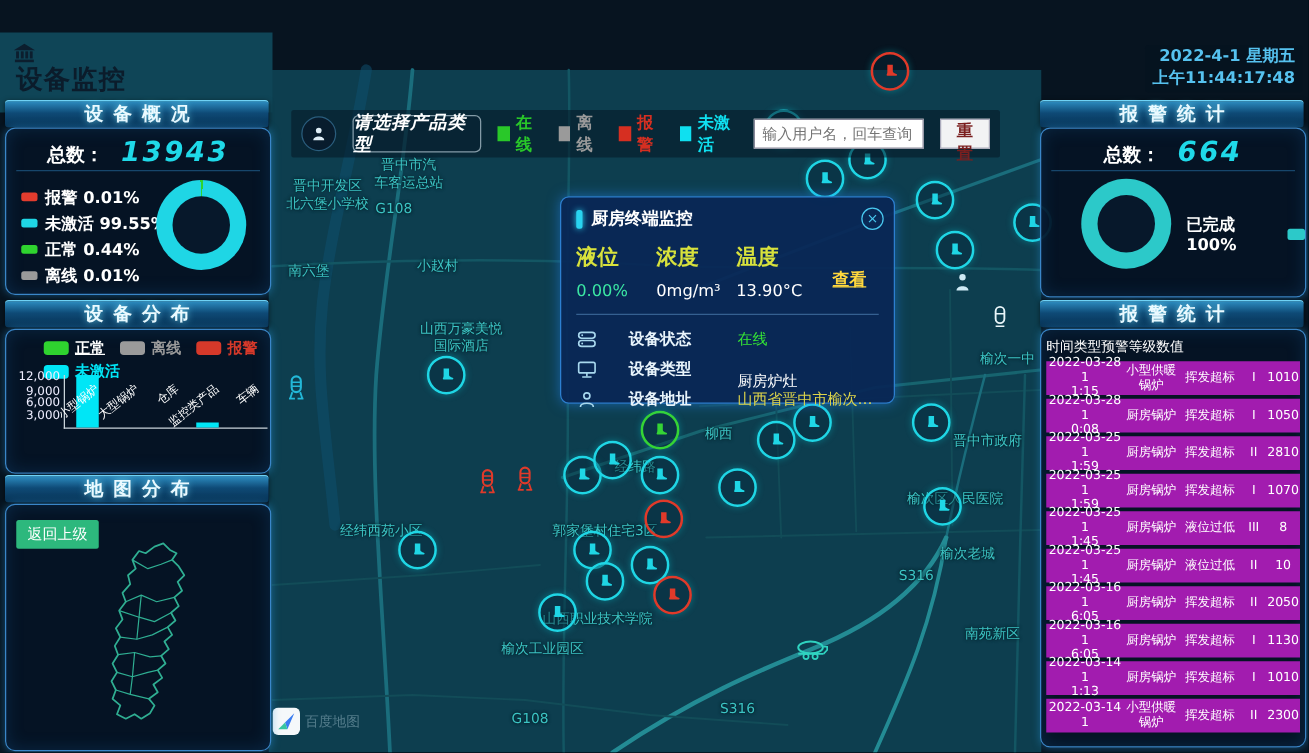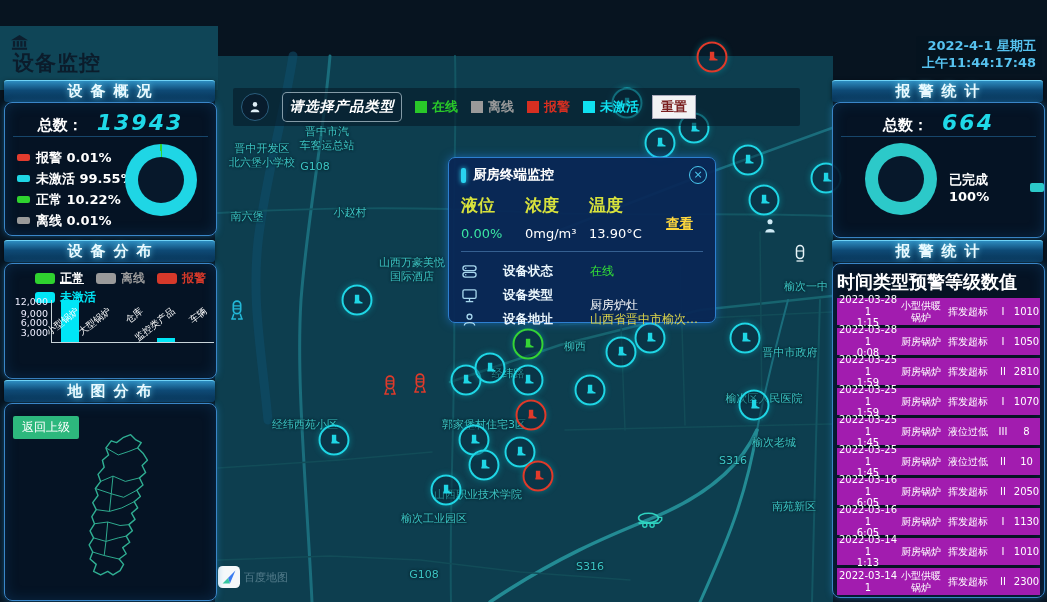--- a/index.html
+++ b/index.html
@@ -59,21 +59,21 @@
   .xlab{position:absolute;top:5px;width:74px;text-align:right;font-size:9.5px;color:#fff;
         transform:rotate(-38deg);transform-origin:100% 0;white-space:nowrap;}
   .back-btn{position:absolute;left:8px;top:12px;background:#2db87d;color:#fff;border:none;
             font-size:12px;padding:3px 9px;border-radius:2px;cursor:pointer;font-family:inherit;}
   .shanxi{position:absolute;left:58px;top:28px;}
   
   .al-legend{position:absolute;left:116px;top:68px;display:flex;align-items:center;gap:7px;}
   .al-legend span{font-size:13px;font-weight:bold;}
   .al-sw{width:16px;height:9px;border-radius:2px;}
   
-  .tbl-head{display:flex;margin:6px 4px 4px;font-size:18px;font-weight:bold;color:#fff;}
+  .tbl-head{display:flex;margin:6px 4px 4px;font-size:11px;font-weight:normal;color:#fff;}
   .tbl-rows{margin:0 4px;}
   .trow{display:flex;align-items:center;background:#a21caf;margin-bottom:3px;height:27px;cursor:pointer;}
   .c0{width:62px;text-align:center;} .c1{width:44px;text-align:center;} .c2{width:50px;text-align:center;}
   .c3{width:20px;text-align:center;} .c4{width:27px;text-align:center;}
   .trow div{font-size:10px;line-height:1.15;}
   .t-time{white-space:pre-line;font-size:9.5px;}
   
   .topbar{position:absolute;left:233px;top:88px;width:567px;height:38px;z-index:6;
           background:rgba(6,22,36,.55);display:flex;align-items:center;gap:13px;padding:0 8px;
           box-sizing:border-box;border-radius:2px;}
@@ -141,21 +141,21 @@
 
   <div>
 
   <div class="map-label" style="left: 327px; top: 139px;">晋中市汽
 车客运总站</div>
       <div class="map-label" style="left: 262px; top: 156px;">晋中开发区
 北六堡小学校</div>
       <div class="map-label" style="left: 315px; top: 167px;">G108</div>
       <div class="map-label" style="left: 247px; top: 217px;">南六堡</div>
       <div class="map-label" style="left: 350px; top: 213px;">小赵村</div>
-      <div class="map-label" style="left: 412px; top: 270px;">山西万豪美悦
+      <div class="map-label" style="left: 369px; top: 270px;">山西万豪美悦
 国际酒店</div>
       <div class="map-label" style="left: 305px; top: 425px;">经纬西苑小区</div>
       <div class="map-label" style="left: 484px; top: 425px;">郭家堡村住宅3区</div>
       <div class="map-label" style="left: 508px; top: 374px;">经纬路</div>
       <div class="map-label" style="left: 575px; top: 347px;">柳西</div>
       <div class="map-label" style="left: 806px; top: 287px;">榆次一中</div>
       <div class="map-label" style="left: 790px; top: 353px;">晋中市政府</div>
       <div class="map-label" style="left: 764px; top: 399px;">榆次区人民医院</div>
       <div class="map-label" style="left: 774px; top: 443px;">榆次老城</div>
       <div class="map-label" style="left: 733px; top: 461px;">S316</div>
@@ -479,20 +479,21 @@
         </div>
         <div class="tb-item" style="color: rgb(214, 47, 33);">
           <span class="tb-sw" style="background: rgb(214, 47, 33);"></span>
           <span>报警</span>
         </div>
         <div class="tb-item" style="color: rgb(15, 224, 240);">
           <span class="tb-sw" style="background: rgb(15, 224, 240);"></span>
           <span>未激活</span>
         </div>
       </div>
+    <input class="search" type="text" placeholder="输入用户名，回车查询" style="">
     <button class="reset-btn">重置</button>
   </div>
 
   <div class="panel-h lcol-h" style="top:80px;">
     <span>设备概况</span>
   </div>
   <div class="panel-b" style="left:4px;top:102px;width:211px;height:132px;">
     <div class="total-row">
       <span class="total-label">总数：</span>
       <span class="total-value">13943</span>
@@ -503,21 +504,21 @@
     <div class="ov-item" style="color: rgb(226, 60, 46);">
           <span class="sw" style="background: rgb(226, 60, 46);"></span>
           <span>报警 0.01%</span>
         </div>
         <div class="ov-item" style="color: rgb(31, 214, 229);">
           <span class="sw" style="background: rgb(31, 214, 229);"></span>
           <span>未激活 99.55%</span>
         </div>
         <div class="ov-item" style="color: rgb(47, 211, 47);">
           <span class="sw" style="background: rgb(47, 211, 47);"></span>
-          <span>正常 10.22%</span>
+          <span>正常 0.44%</span>
         </div>
         <div class="ov-item" style="color: rgb(154, 154, 154);">
           <span class="sw" style="background: rgb(154, 154, 154);"></span>
           <span>离线 0.01%</span>
         </div>
       </div>
     <div class="donut" style="left: 120px; top: 41px; width: 72px; height: 72px; background: conic-gradient(from -1deg, rgb(47, 211, 47) 0deg, rgb(47, 211, 47) 3deg, rgb(31, 214, 229) 3deg, rgb(31, 214, 229) 360deg);">
       <div class="hole"></div>
     </div>
   </div>

